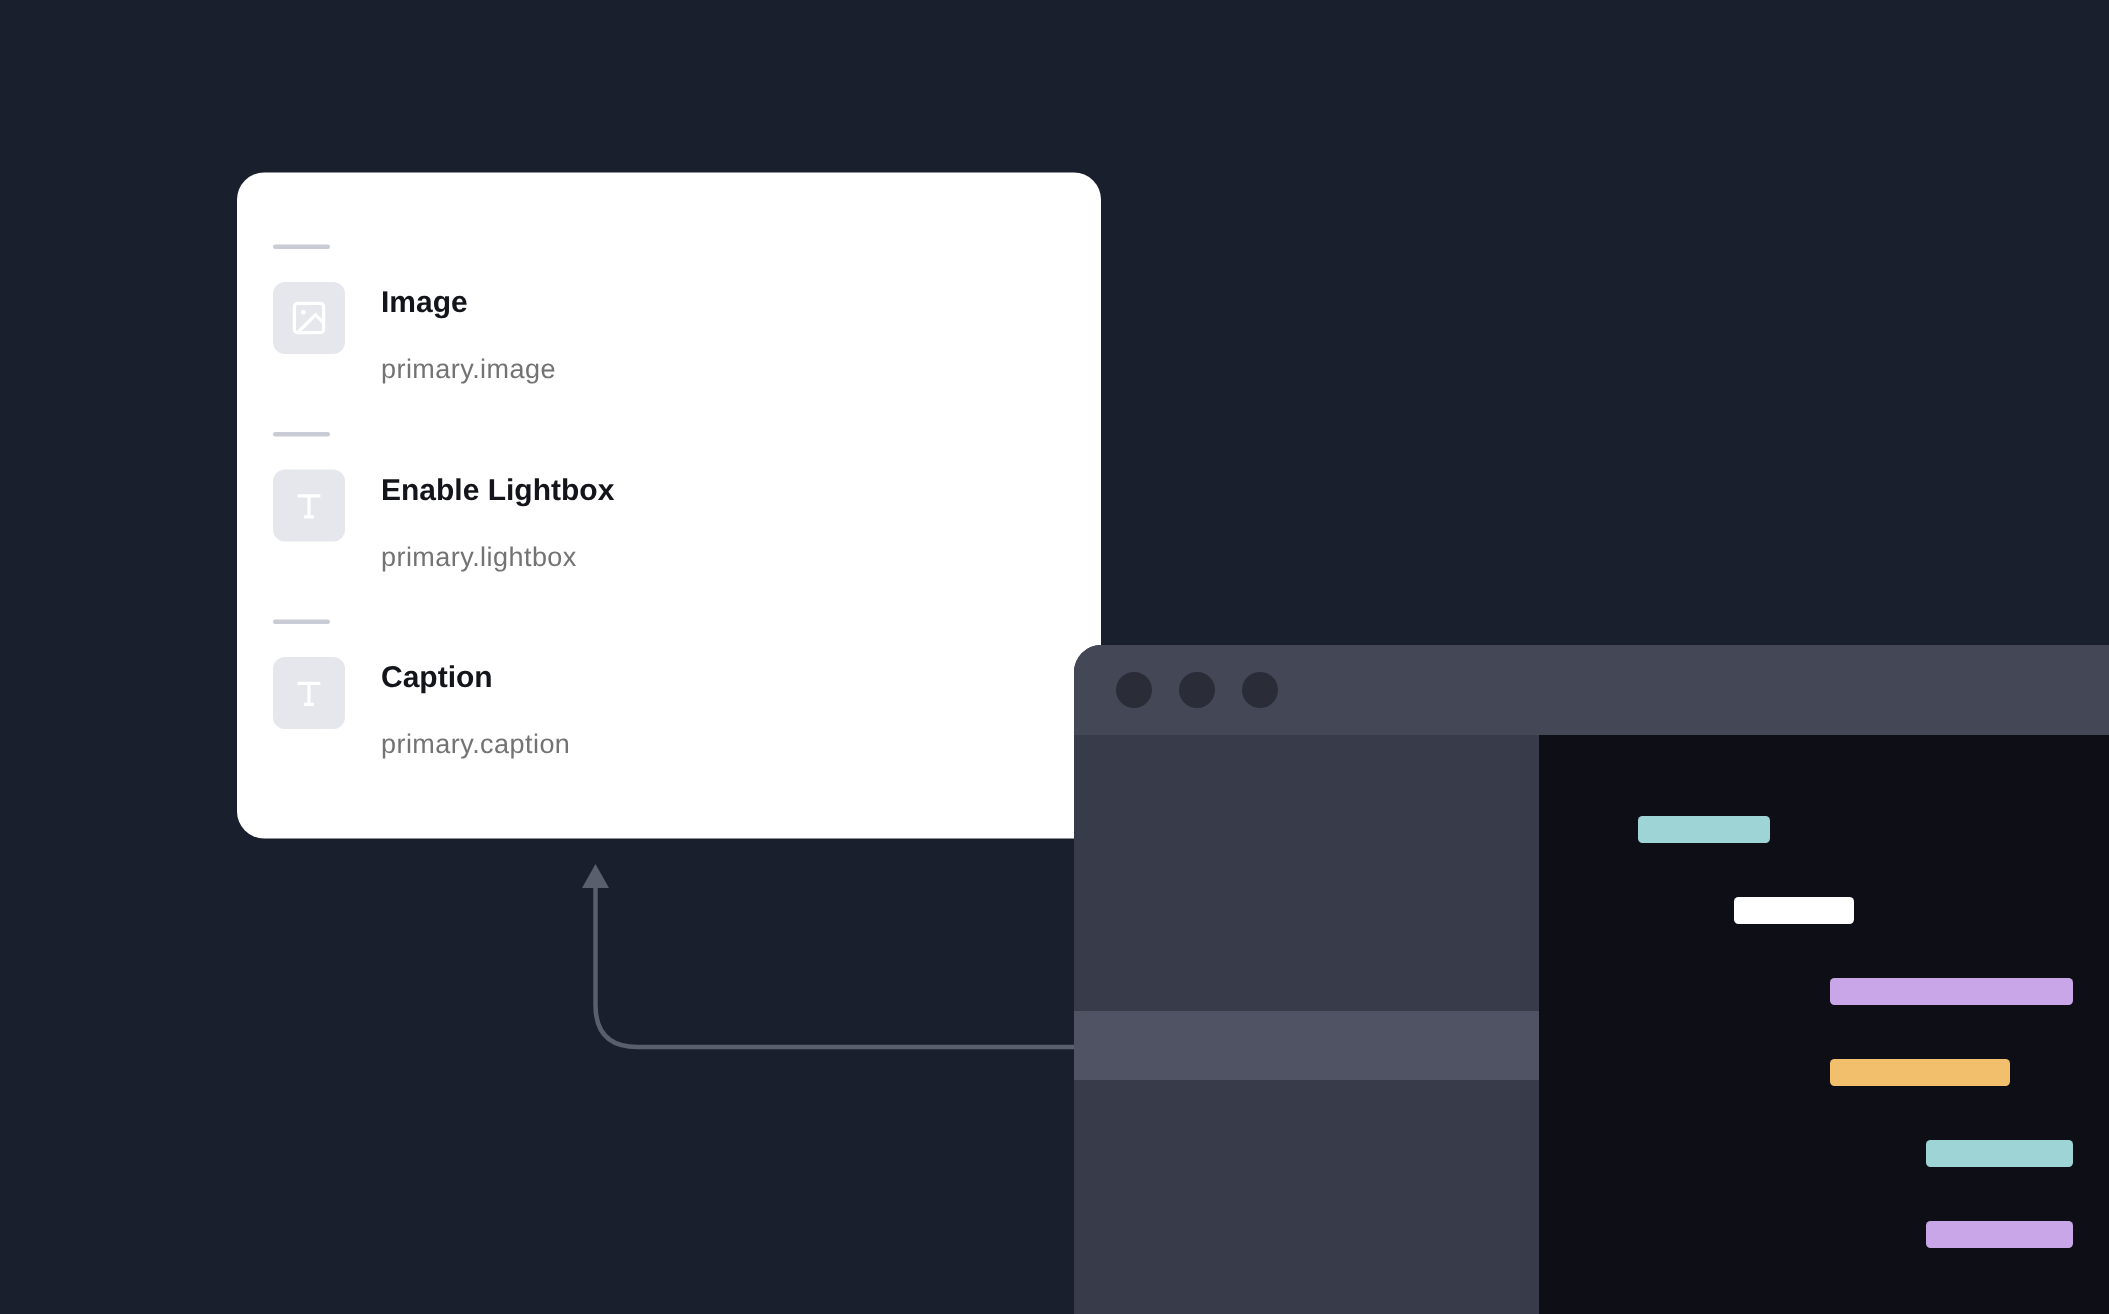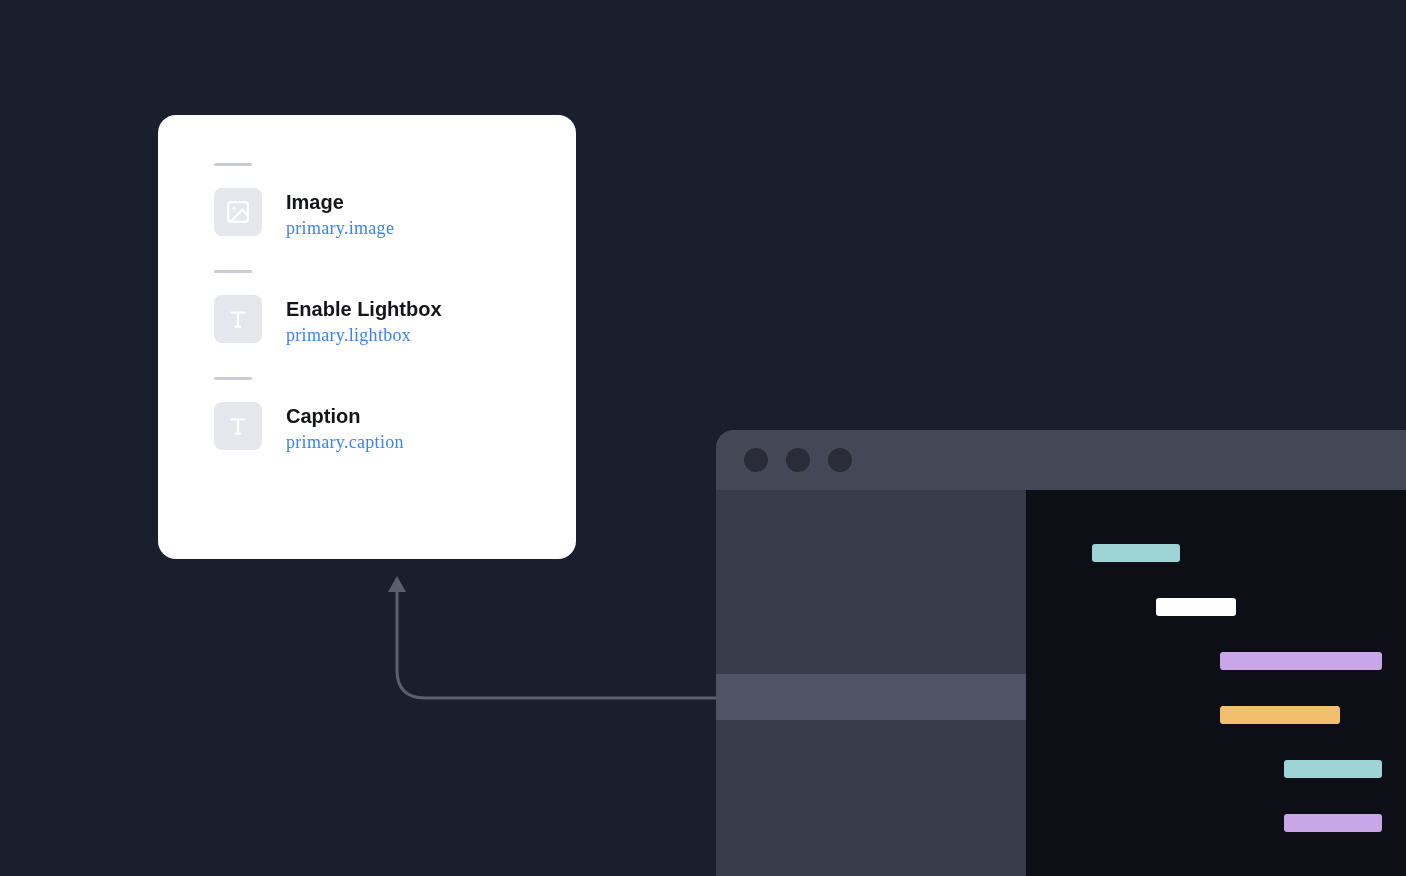--- a/index.html
+++ b/index.html
@@ -10,25 +10,25 @@
       font-family: -apple-system, BlinkMacSystemFont, 'Segoe UI', sans-serif;
       position: relative;
       overflow: hidden;
     }
 
     
     .card {
       position: absolute;
       left: 158px;
       top: 115px;
-      width: 418px;
+      width: 576px;
       height: 444px;
       background: #ffffff;
       border-radius: 18px;
-      padding: 48px 48px 40px 56px;
+      padding: 48px 48px 40px 24px;
     }
 
     .field {
       margin-bottom: 28px;
     }
 
     .top-line {
       width: 38px;
       height: 3px;
       background: #c9ccd4;
@@ -63,26 +63,26 @@
     }
 
     .field-label {
       font-size: 20px;
       font-weight: 600;
       color: #14151a;
       line-height: 1.3;
     }
 
     .field-path {
-      font-family: Liberation Serif, serif;
+      font-family: Liberation Sans, sans-serif;
       font-size: 18px;
-      color: #3b82f6;
+      color: #737373;
       line-height: 1.5;
       letter-spacing: 0.3px;
-      margin-top: 0;
+      margin-top: 18px;
     }
 
     
     .connector {
       position: absolute;
       left: 382px;
       top: 570px;
       width: 340px;
       height: 140px;
       pointer-events: none;

